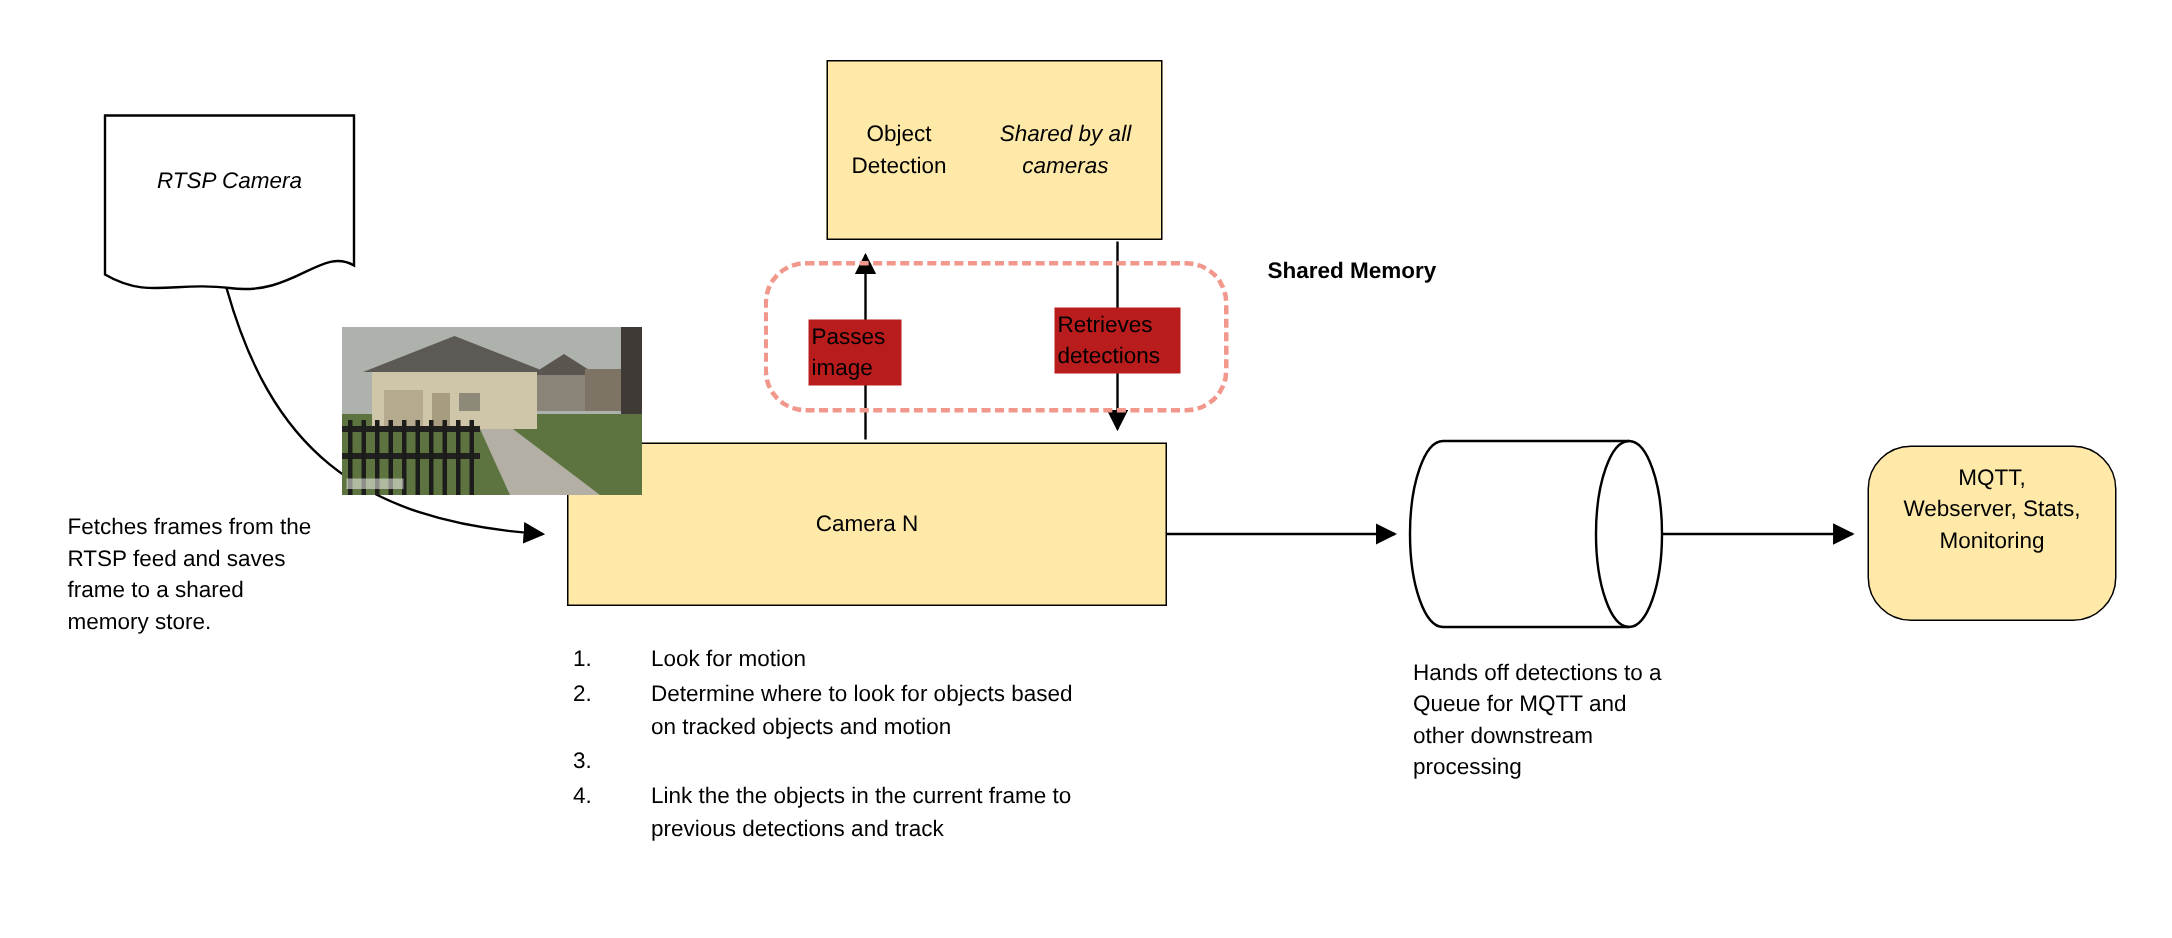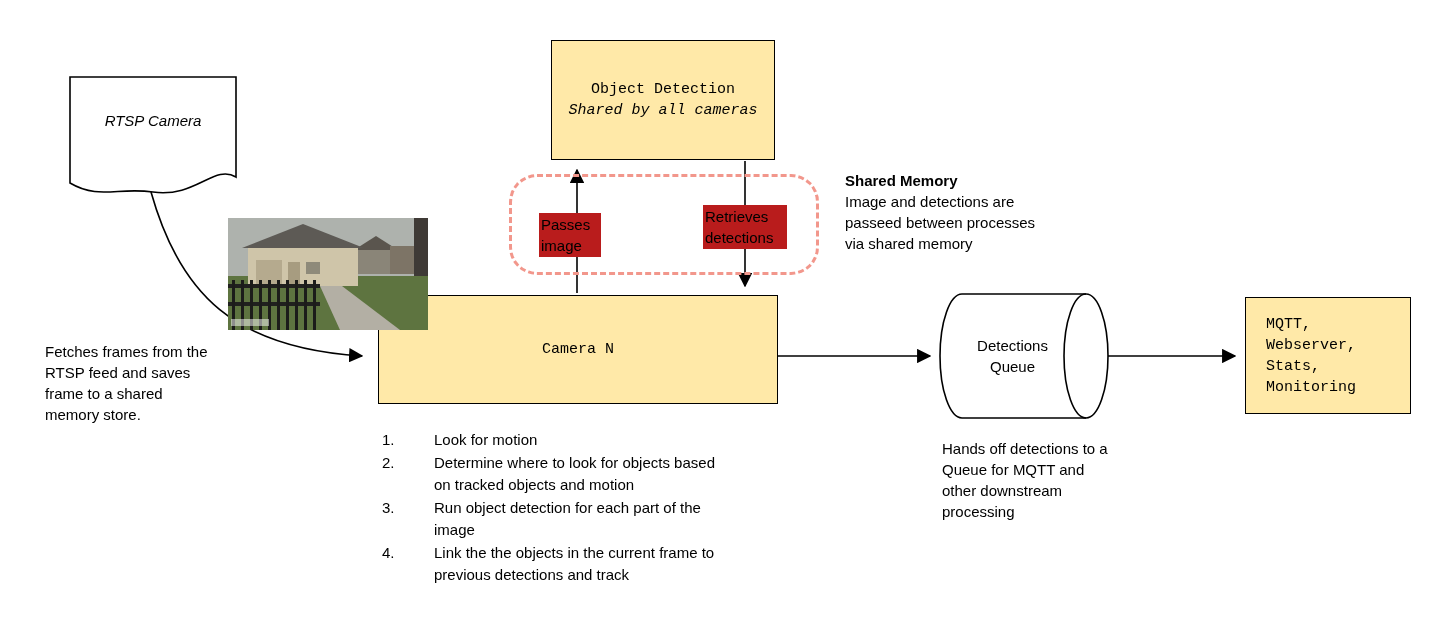--- a/index.html
+++ b/index.html
@@ -20,45 +20,45 @@
     width:1448px;height:625px;
     background:var(--background);
     overflow:hidden;
     font-size:15px;line-height:21px;
   }
   .abs{position:absolute;}
   svg.layer{position:absolute;left:0;top:0;width:1448px;height:625px;pointer-events:none;}
   .node{
     background:var(--node-fill);
     border:1px solid var(--node-border);
-    display:flex;flex-direction:column;align-items:center;justify-content:center;
+    display:flex;flex-direction:row;align-items:center;justify-content:center;
     text-align:center;
-    font-family:Liberation Mono, monospace;
   }
   .node .italic{font-style:italic;}
   .dashed-region{
     border:3px dashed var(--shared-memory-dash);
     border-radius:28px;
     background:transparent;
   }
   .edge-label{
     background:#b91c1c;
     text-align:left;
     padding:1px 2px;
   }
   .note{white-space:normal;}
   .note .bold{font-weight:bold;}
   .steps{display:flex;flex-direction:column;gap:1px;}
   .step{display:grid;grid-template-columns:52px 300px;line-height:22px;}
   .cyl-label{
     display:flex;align-items:center;justify-content:center;text-align:center;
   }
   .mqtt-node{
-    justify-content:center;align-items:flex-start;text-align:left;
+    justify-content:center;align-items:flex-start;text-align:center;
     padding:10px 20px;
+    border-radius:29px;
   }
   .shape-label{
     display:flex;align-items:center;justify-content:center;text-align:center;font-style:italic;
   }
 </style>
 </head>
 <body>
 
 <div class="canvas">
 
@@ -95,21 +95,20 @@
     <div class="italic">Shared by all cameras</div>
   </div>
 
   <div class="abs dashed-region" style="left:509px;top:174px;width:310px;height:101px;"></div>
 
   <div class="abs edge-label" style="left:539px;top:213px;width:62px;">Passes image</div>
   <div class="abs edge-label" style="left:703px;top:205px;width:84px;">Retrieves detections</div>
 
   <div class="abs note" style="left:845px;top:134px;width:195px;margin-top:36px;">
     <div class="bold">Shared Memory</div>
-    <div>Image and detections are passeed between processes via shared memory</div>
   </div>
 
   <div class="abs node" style="left:378px;top:295px;width:400px;height:109px;">
     <div>Camera N</div>
   </div>
 
   <div class="abs" style="left:228px;top:218px;width:200px;height:112px;">
     <svg width="200" height="112" viewBox="0 0 200 112">
       <rect width="200" height="112" fill="#aeb2ad"></rect>
       <rect y="58" width="200" height="54" fill="#5e7440"></rect>
@@ -145,29 +144,27 @@
     <div class="step">
       <span>1.</span>
       <span>Look for motion</span>
     </div>
     <div class="step">
       <span>2.</span>
       <span>Determine where to look for objects based on tracked objects and motion</span>
     </div>
     <div class="step">
       <span>3.</span>
-      <span>Run object detection for each part of the image</span>
     </div>
     <div class="step">
       <span>4.</span>
       <span>Link the the objects in the current frame to previous detections and track</span>
     </div>
   </div>
 
-  <div class="abs cyl-label" style="left:960px;top:320px;width:105px;height:72px;">Detections Queue</div>
 
   <div class="abs note" style="left:942px;top:438px;width:180px;">Hands off detections to a Queue for MQTT and other downstream processing</div>
 
   <div class="abs node mqtt-node" style="left:1245px;top:297px;width:166px;height:117px;">
     <div>MQTT, Webserver, Stats, Monitoring</div>
   </div>
 
 </div>
 
 </body></html>

